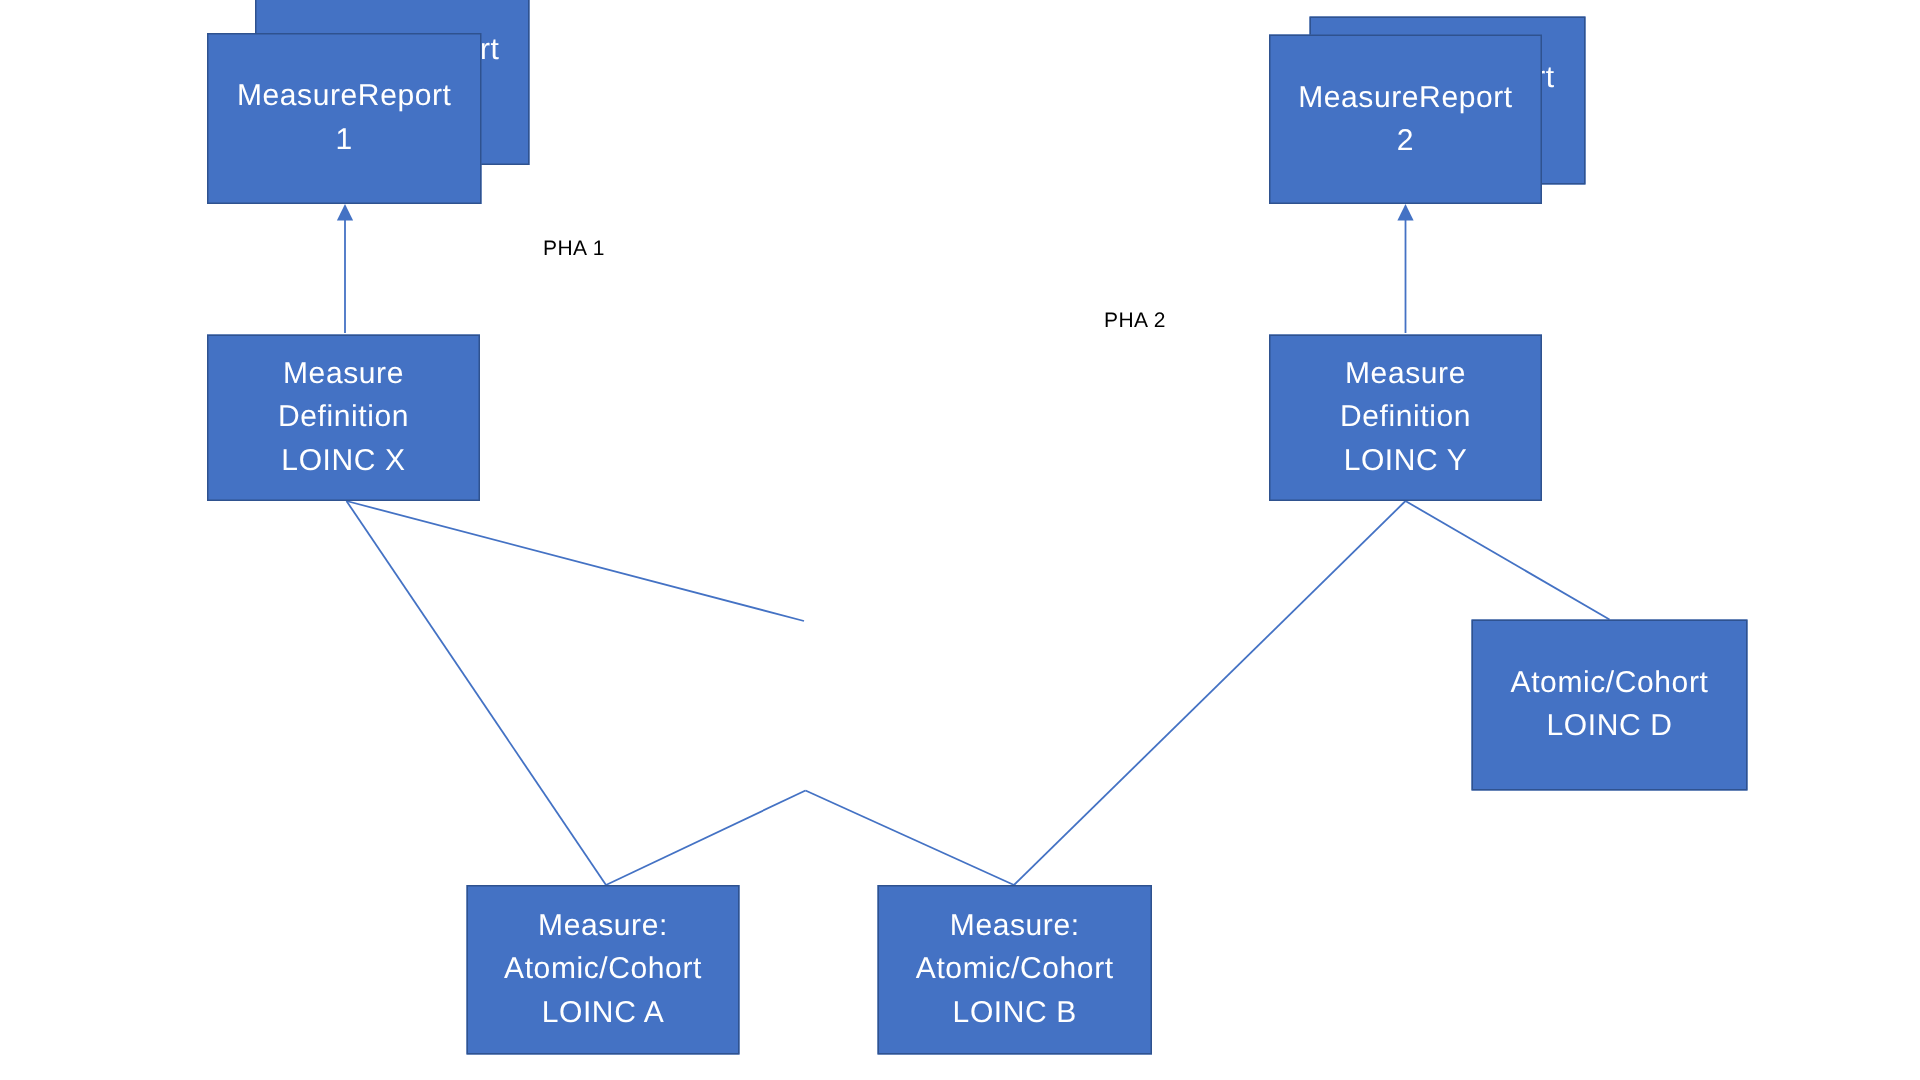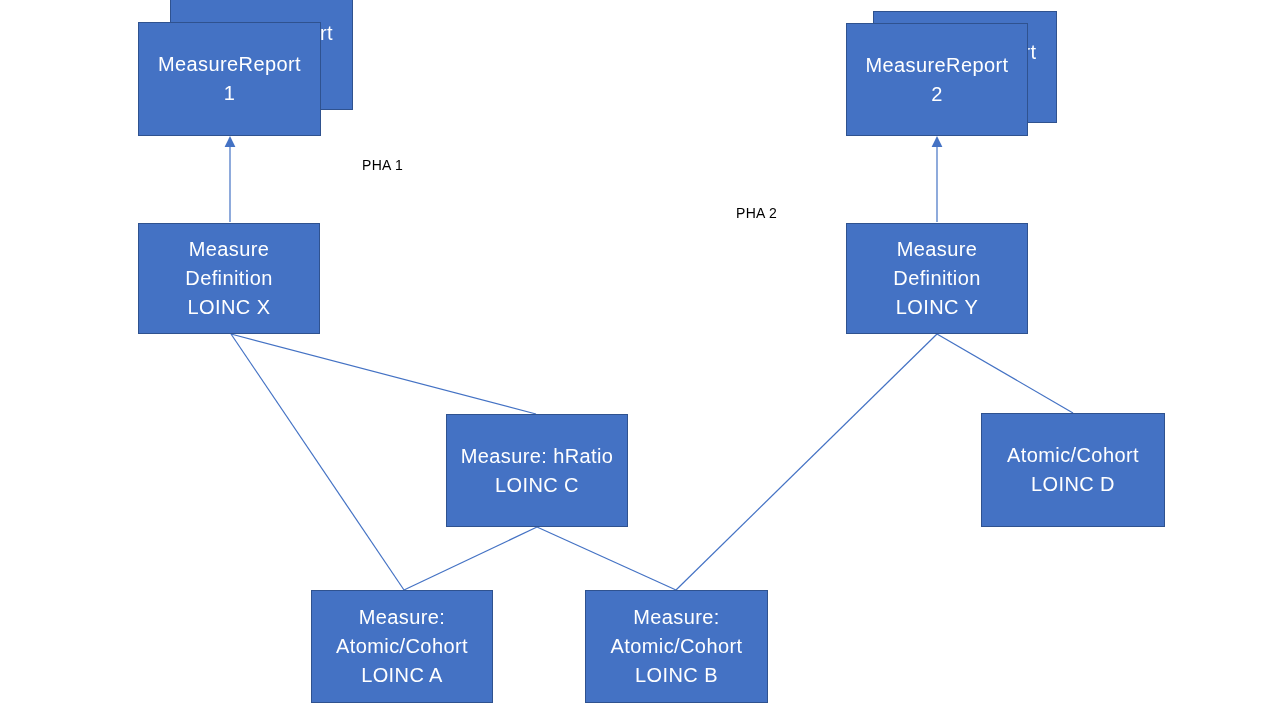--- a/index.html
+++ b/index.html
@@ -99,24 +99,20 @@
     <div>Measure</div>
     <div>Definition</div>
     <div>LOINC X</div>
   </div>
   <div class="node" style="left:846px; top:223px; width:182px; height:111px;">
     <div>Measure</div>
     <div>Definition</div>
     <div>LOINC Y</div>
   </div>
 
-  <div class="node" style="left:446px; top:414px; width:182px; height:113px;">
-    <div>Measure: hRatio</div>
-    <div>LOINC C</div>
-  </div>
   <div class="node" style="left:981px; top:413px; width:184px; height:114px;">
     <div>Atomic/Cohort</div>
     <div>LOINC D</div>
   </div>
 
   <div class="node" style="left:311px; top:590px; width:182px; height:113px;">
     <div>Measure:</div>
     <div>Atomic/Cohort</div>
     <div>LOINC A</div>
   </div>

